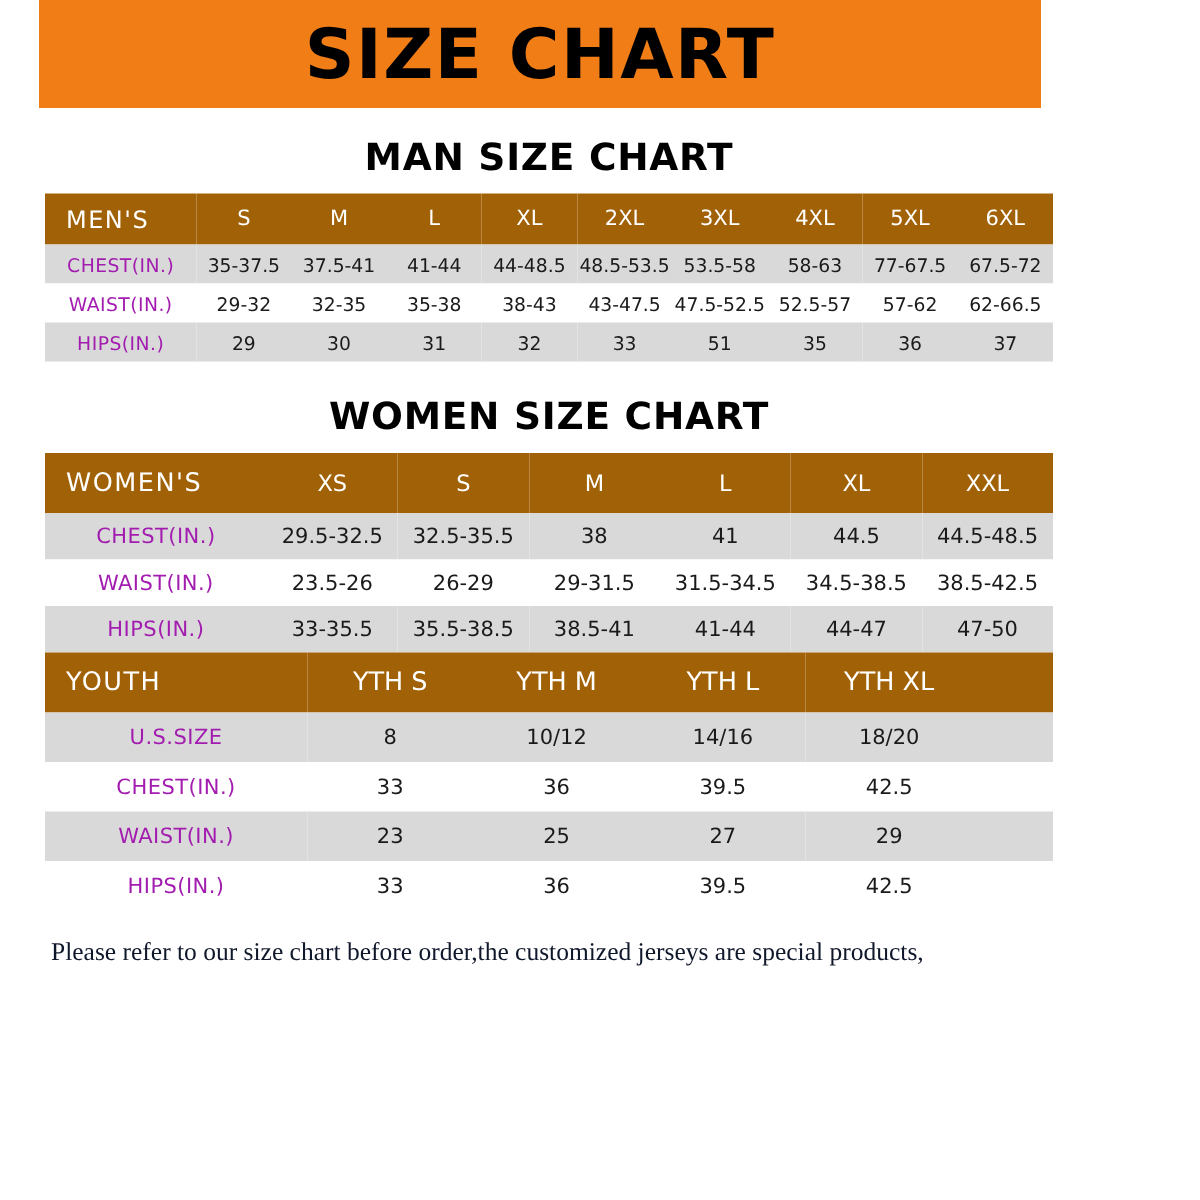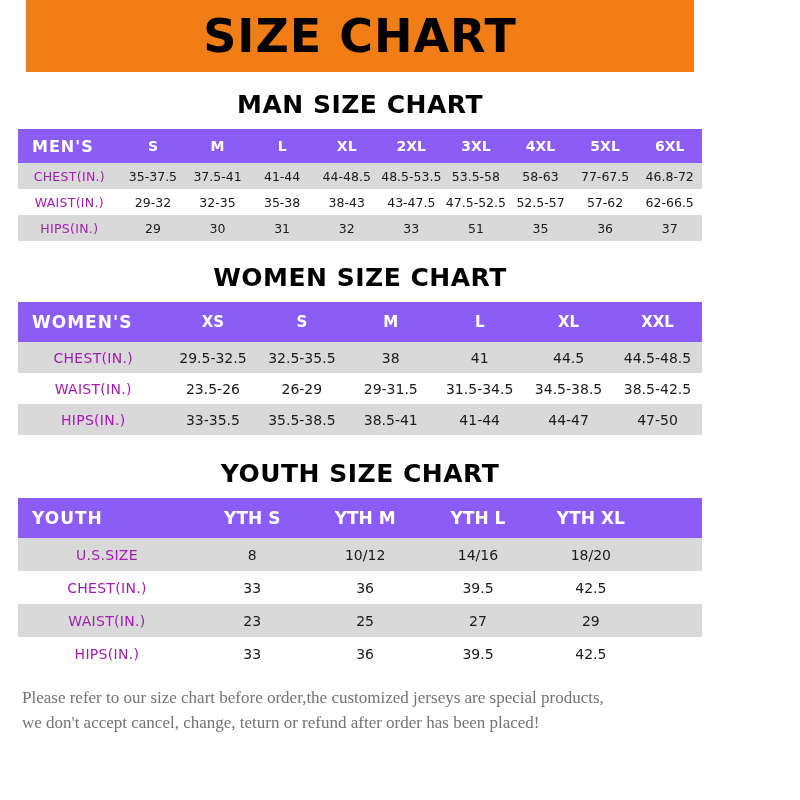--- a/index.html
+++ b/index.html
@@ -51,20 +51,21 @@
     z-index: 2;
     line-height: 1;
   }
 
   .content {
     flex: 1;
     padding: 0 18px;
     box-sizing: border-box;
     display: flex;
     flex-direction: column;
+    margin-left: 12px;
   }
 
   .section-title {
     text-align: center;
     font-family: "DejaVu Sans", sans-serif;
     font-weight: bold;
     font-size: 25px;
     color: #000000;
     letter-spacing: 0.5px;
   }
@@ -82,23 +83,23 @@
     text-align: center;
     font-family: "DejaVu Sans", sans-serif;
     font-size: 12.5px;
     color: #1a1a1a;
     padding: 0;
     height: 26px;
     vertical-align: middle;
     white-space: nowrap;
   }
   table.size-table thead th {
-    background: #8b5cf6;
+    background: #a16207;
     color: #ffffff;
-    font-weight: bold;
+    font-weight: normal;
     font-size: 14px;
     height: 34px;
   }
   table.size-table thead th.rowlabel {
     text-align: left;
     padding-left: 14px;
     font-size: 16px;
     letter-spacing: 1px;
   }
   table.size-table tbody tr.shade td {
@@ -143,21 +144,21 @@
   }
   table.youth-table thead th.rowlabel {
     font-size: 17px;
   }
   table.youth-table tbody td.rowlabel {
     font-size: 14px;
   }
 
   .footer-note {
     margin-top: 16px;
-    color: #737373;
+    color: #0f172a;
     font-family: "Liberation Serif", serif;
     font-size: 17px;
     line-height: 1.45;
     text-align: left;
     padding: 0 4px 10px 4px;
   }
   .footer-note .line { display: block; }
 </style>
 </head>
 <body>
@@ -196,21 +197,21 @@
         <tr class="shade">
           <td class="rowlabel">CHEST(IN.)</td>
           <td>35-37.5</td>
           <td>37.5-41</td>
           <td>41-44</td>
           <td>44-48.5</td>
           <td>48.5-53.5</td>
           <td>53.5-58</td>
           <td>58-63</td>
           <td>77-67.5</td>
-          <td>46.8-72</td>
+          <td>67.5-72</td>
         </tr>
         <tr class="plain">
           <td class="rowlabel">WAIST(IN.)</td>
           <td>29-32</td>
           <td>32-35</td>
           <td>35-38</td>
           <td>38-43</td>
           <td>43-47.5</td>
           <td>47.5-52.5</td>
           <td>52.5-57</td>
@@ -273,21 +274,20 @@
           <td>33-35.5</td>
           <td>35.5-38.5</td>
           <td>38.5-41</td>
           <td>41-44</td>
           <td>44-47</td>
           <td>47-50</td>
         </tr>
       </tbody>
     </table>
 
-    <div class="section-title youth">YOUTH SIZE CHART</div>
     <table class="size-table youth-table">
       <colgroup>
         <col style="width:26%">
         <col span="4" style="width:16.5%">
         <col style="width:8%">
       </colgroup>
       <thead>
         <tr>
           <th class="rowlabel">YOUTH</th>
           <th>YTH S</th>
@@ -328,17 +328,16 @@
           <td>36</td>
           <td>39.5</td>
           <td>42.5</td>
           <td></td>
         </tr>
       </tbody>
     </table>
 
     <div class="footer-note">
       <span class="line">Please refer to our size chart before order,the customized jerseys are special products,</span>
-      <span class="line">we don't accept cancel, change, teturn or refund after order has been placed!</span>
     </div>
 
   </div>
 </div>
 
 </body></html>

